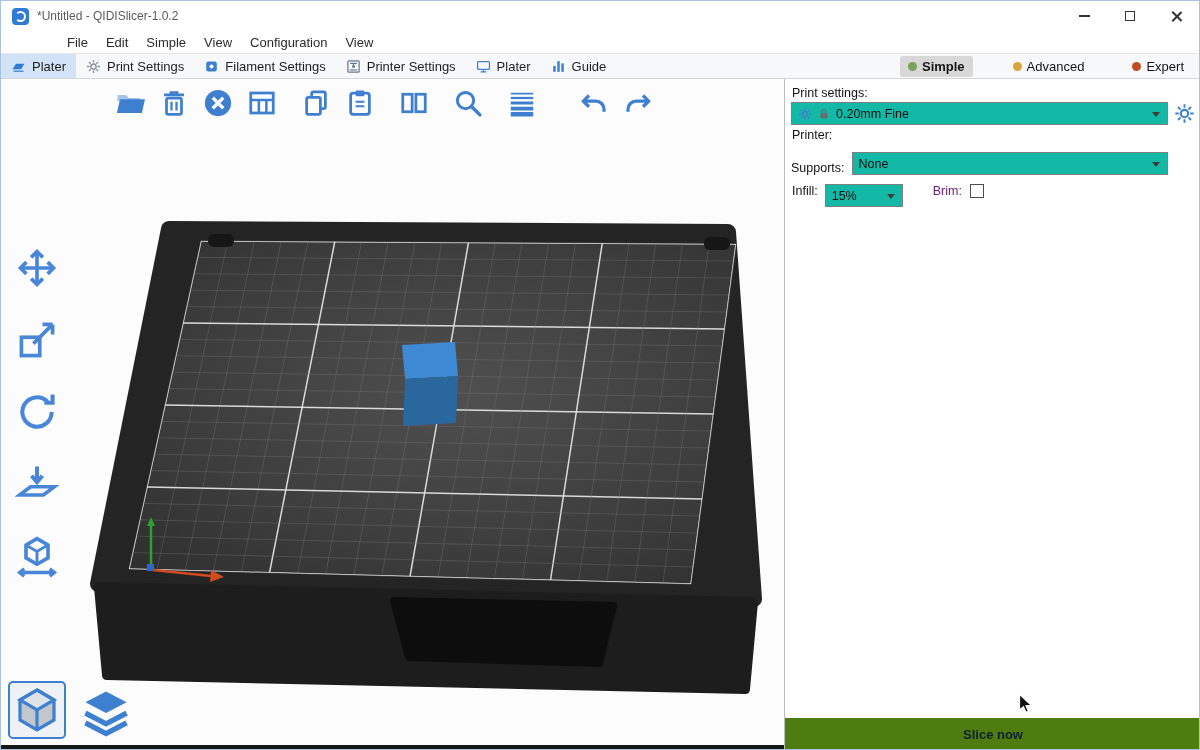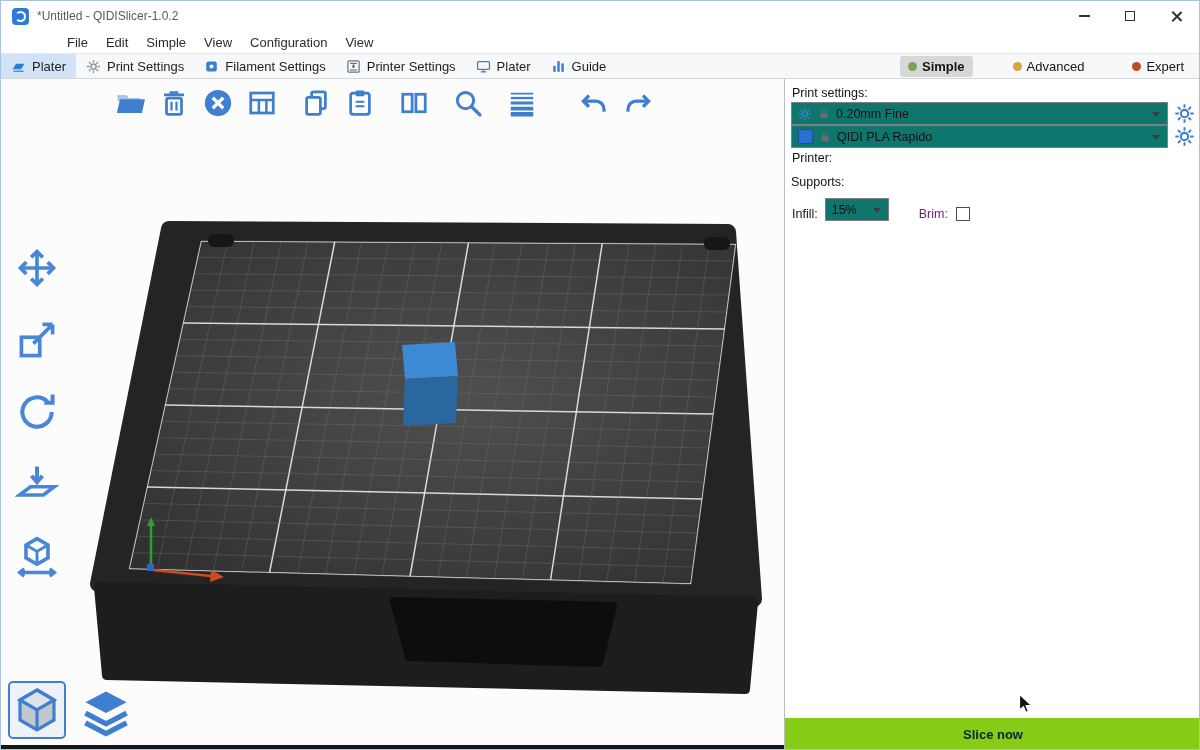--- a/index.html
+++ b/index.html
@@ -65,37 +65,37 @@
   .vbtn-layers { width:56px; height:54px; display:flex; align-items:center; justify-content:center; color:#3f7fd0; }
   .vbtn-layers svg { width:52px; height:52px; }
 
   .bottom-strip { position:absolute; left:0; bottom:0; width:783px; height:6px; background:#161616; }
 
   
   .sidebar { position:absolute; left:783px; top:0; width:417px; height:672px; background:#fff;
     border-left:1px solid #bdbdbd; padding:4px 6px 0 6px; }
   .side-label { font-size:12.5px; color:#141414; margin:3px 0 2px 1px; }
   .combo-row { display:flex; align-items:center; gap:6px; }
-  .combo { flex:1; display:flex; align-items:center; gap:6px; height:23px; background:#0f766e;
+  .combo { flex:1; display:flex; align-items:center; gap:6px; height:23px; background:#14b8a6;
     border:1px solid #7f7f7f; padding:0 20px 0 6px; position:relative; font-size:12.5px; color:#111; }
   .combo .chev { position:absolute; right:7px; top:9px; width:0; height:0;
     border-left:4px solid transparent; border-right:4px solid transparent; border-top:5px solid #3c3c3c; }
   .combo svg.mini { width:14px; height:14px; flex:none; }
   .combo svg.mini.lock { width:12px; height:12px; color:#6b6b6b; }
   .combo .swatch { width:15px; height:15px; border:1px solid #1d4e9e; flex:none; }
   .gear-btn { width:21px; height:21px; color:#3f7fd0; flex:none; display:flex; }
   .gear-btn svg { width:21px; height:21px; }
 
   .supports-row { display:flex; align-items:flex-end; gap:7px; margin-top:10px; }
   .supports-row .side-label { margin:0; }
   .supports-row .combo { margin-right:27px; }
 
-  .infill-row { display:flex; align-items:flex-end; margin-top:9px; }
+  .infill-row { display:flex; align-items:flex-start; margin-top:9px; }
   .infill-row .side-label { margin:0 7px 0 1px; }
-  .combo.small { flex:none; width:64px; }
+  .combo.small { flex:none; width:78px; }
   .brim-label { font-size:12.5px; color:#701a75; margin:0 8px 0 30px; }
   .cb { width:14px; height:14px; background:#fff; border:1px solid #4c4c4c; }
 
   .slice-btn { position:absolute; left:0; bottom:0; width:100%; height:33px;
     display:flex; align-items:center; justify-content:center;
     font-size:13px; font-weight:bold; color:#0e2236; }
 
   .cursor { position:absolute; left:1014px; top:692px; width:22px; height:22px; z-index:60; }
 
   .hidden-defs { position:absolute; width:0; height:0; overflow:hidden; }
@@ -497,52 +497,41 @@
           <span>0.20mm Fine</span>
           <span class="chev"></span>
         </div>
         <div class="gear-btn">
             <svg>
               <use href="#i-gear"></use>
             </svg>
           </div>
       </div>
 
-      <div class="combo-row">
+
+      <div class="side-label">Printer:</div>
+
+      <div class="supports-row">
+        <div class="side-label">Supports:</div>
         <div class="combo">
-          <span class="swatch" style="background: rgb(42, 111, 210);"></span>
-          <svg class="mini lock">
-              <use href="#i-lock"></use>
-            </svg>
-          <span>QIDI PLA Rapido</span>
+          <span>None</span>
           <span class="chev"></span>
         </div>
-        <div class="gear-btn">
-            <svg>
-              <use href="#i-gear"></use>
-            </svg>
-          </div>
-      </div>
-
-      <div class="side-label">Printer:</div>
-
-      <div class="supports-row">
-        <div class="side-label">Supports:</div>
       </div>
 
       <div class="infill-row">
         <div class="side-label">Infill:</div>
         <div class="combo small">
           <span>15%</span>
           <span class="chev"></span>
         </div>
         <div class="brim-label">Brim:</div>
         <span class="cb"></span>
       </div>
 
-      <div class="slice-btn" style="background: #84cc16;">Slice now</div>
+      <div class="slice-btn" style="background: #4d7c0f;">Slice now</div>
     </div>
   </div>
 
   <svg class="cursor">
       <use href="#i-cursor"></use>
     </svg>
 </div>
 
 </body></html>

